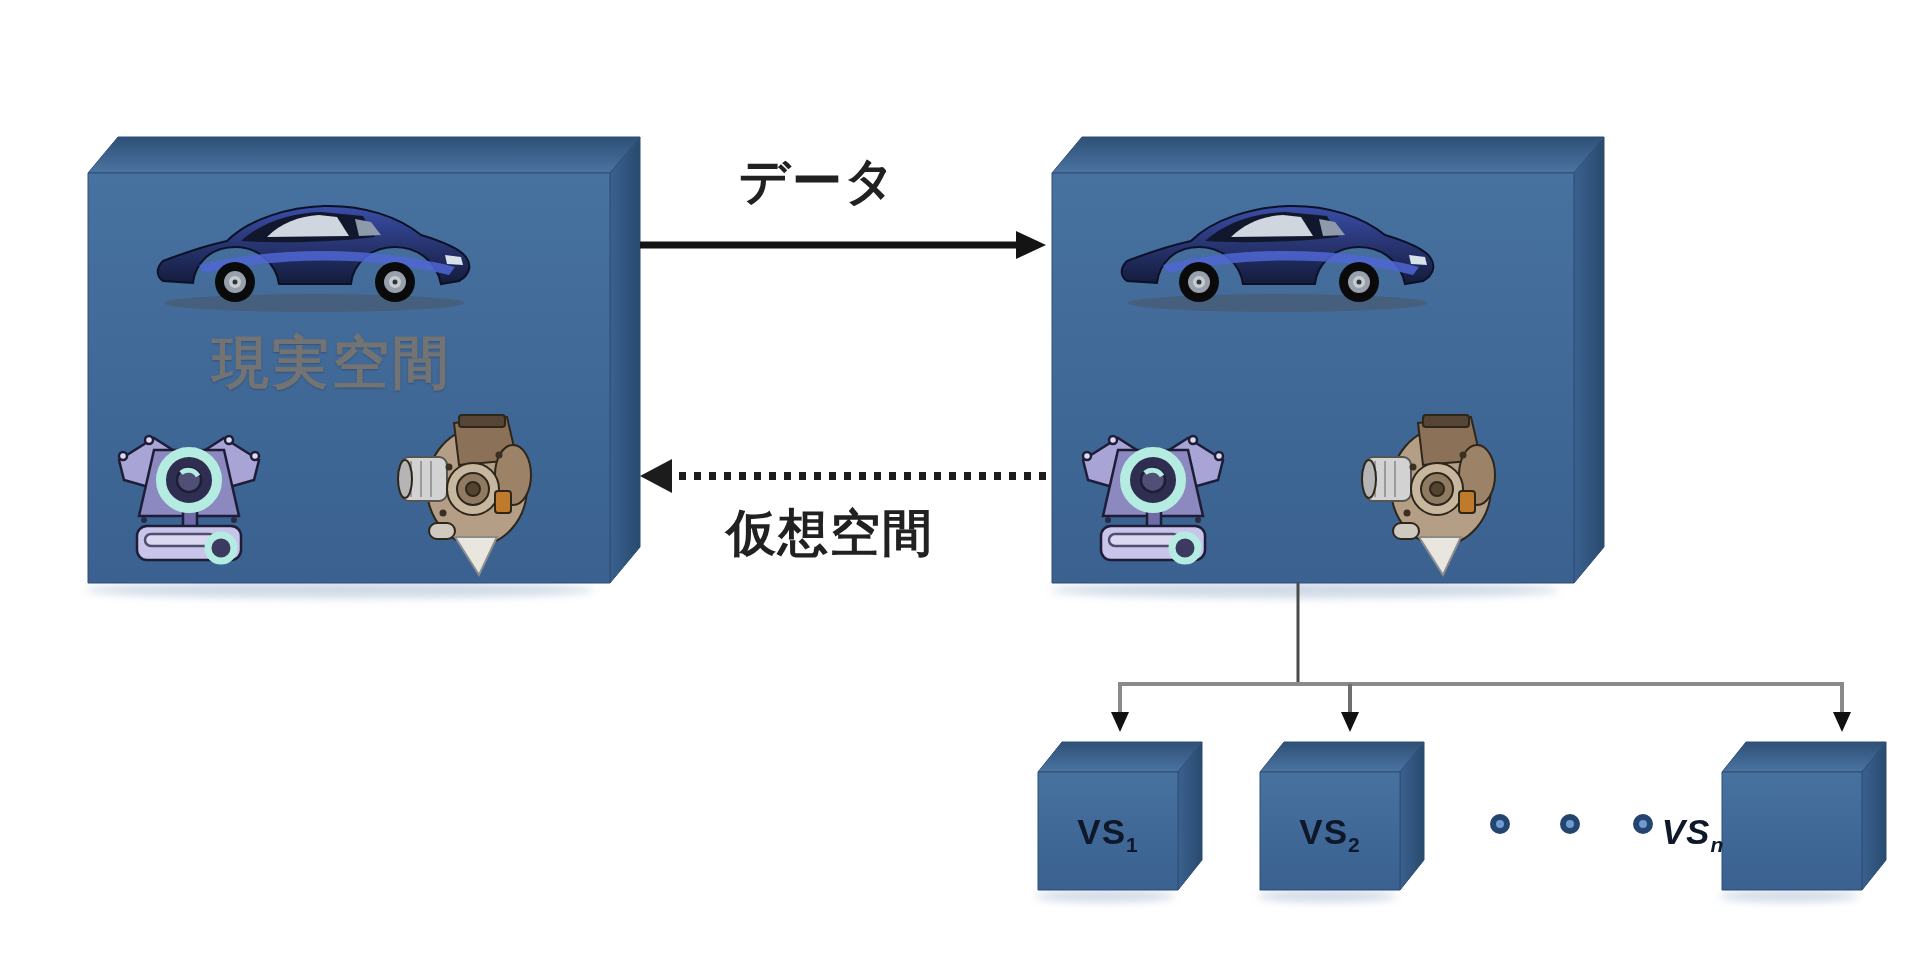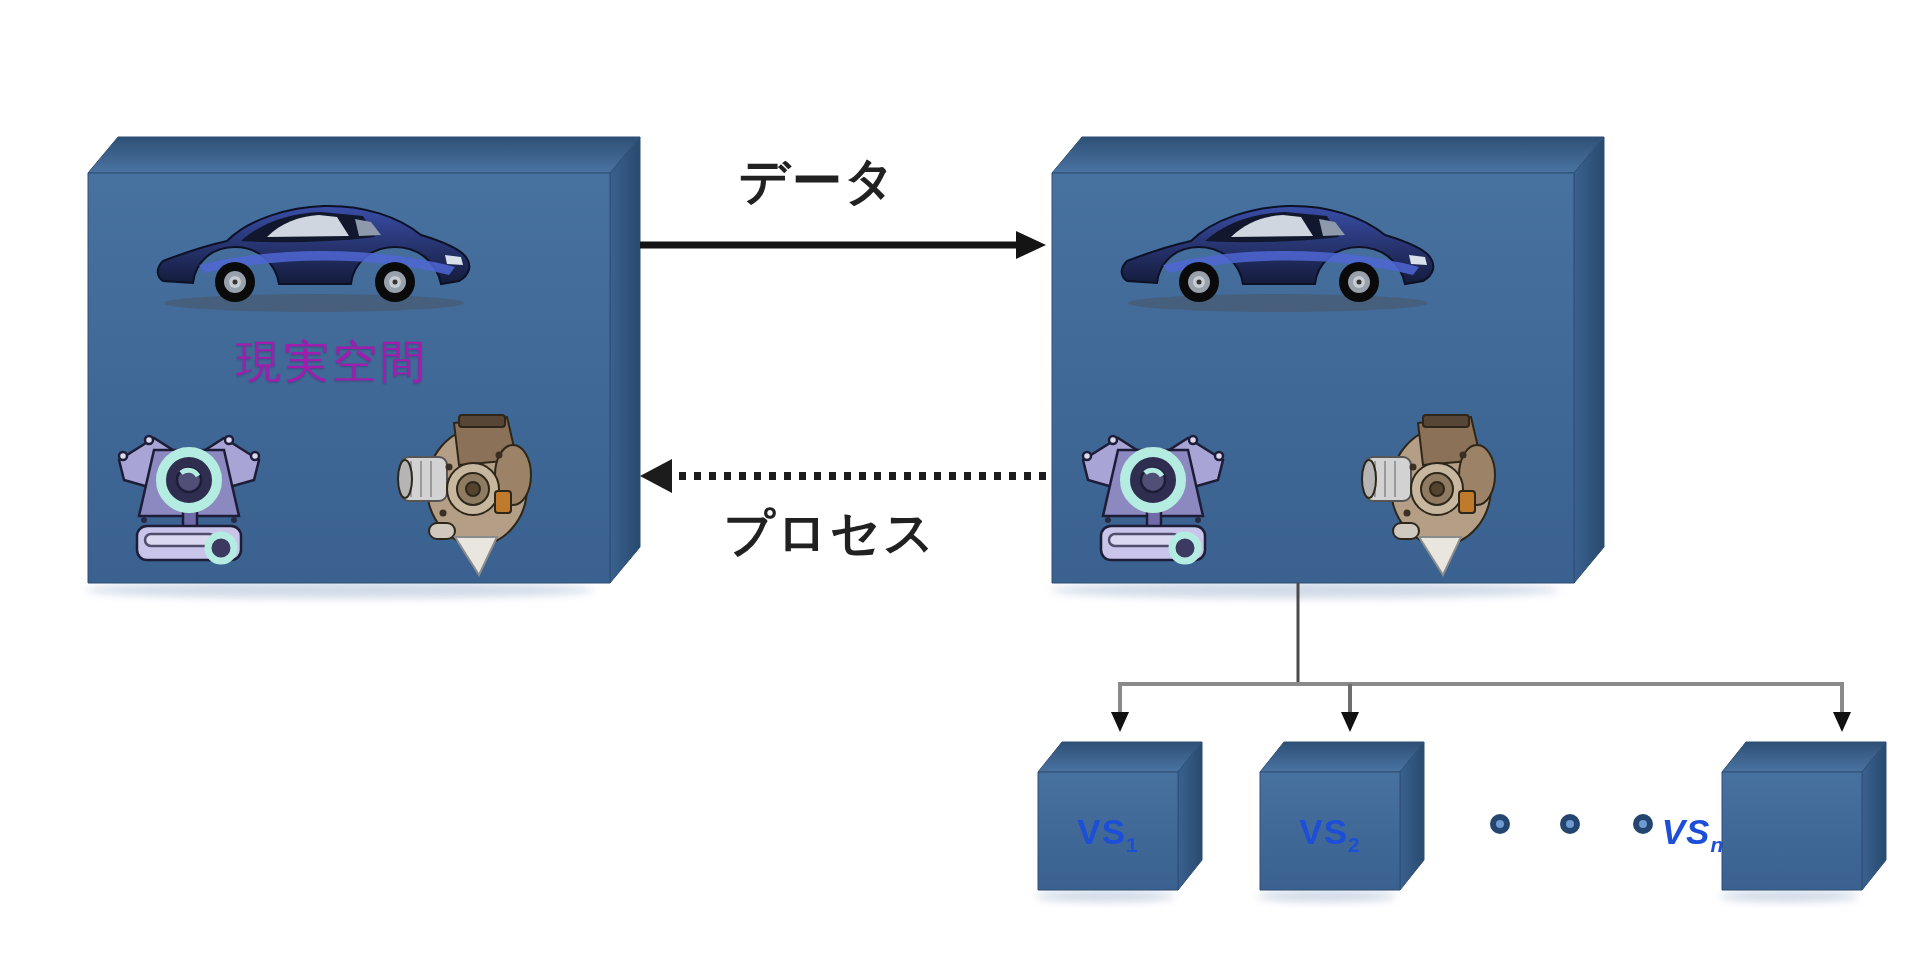--- a/index.html
+++ b/index.html
@@ -2,26 +2,26 @@
 <html><head>
 <meta charset="utf-8">
 <style>
   html,body{margin:0;padding:0;background:#ffffff;}
   body{width:1920px;height:958px;overflow:hidden;
        font-family:"Liberation Sans", sans-serif;}
   .stage{position:relative;width:1920px;height:958px;background:#ffffff;}
   .scene{position:absolute;left:0;top:0;width:1920px;height:958px;}
   .ovl{position:absolute;text-align:center;white-space:nowrap;}
   .box-title{width:400px;height:64px;line-height:64px;
-             font-size:45px;font-weight:normal;color:#a21caf;letter-spacing:3px;
+             font-size:57px;font-weight:bold;color:#737373;letter-spacing:3px;
              text-shadow:0 1px 2px rgba(20,40,70,.35);}
   .flow-label{width:420px;height:66px;line-height:66px;
               font-size:50px;font-weight:bold;color:#212121;letter-spacing:2px;}
   .vs-label{width:170px;height:52px;line-height:52px;
-            font-size:35px;font-weight:bold;color:#1d4ed8;letter-spacing:1px;}
+            font-size:35px;font-weight:bold;color:#0f172a;letter-spacing:1px;}
   .vs-label sub{font-size:21px;line-height:0;vertical-align:-8px;}
 </style>
 </head>
 <body>
 
 <div class="stage">
 
 <svg class="scene" viewBox="0 0 1920 958" xmlns="http://www.w3.org/2000/svg">
   <defs>
     <linearGradient id="gFront" x1="0" y1="0" x2="0" y2="1">
@@ -169,19 +169,19 @@
   <g>
     <circle cx="1500" cy="824" r="7" fill="#6f9bd2" stroke="#24456f" stroke-width="6"></circle>
     <circle cx="1570" cy="824" r="7" fill="#6f9bd2" stroke="#24456f" stroke-width="6"></circle>
     <circle cx="1643" cy="824" r="7" fill="#6f9bd2" stroke="#24456f" stroke-width="6"></circle>
   </g>
 </svg>
 
 <div class="ovl box-title" style="left:132px;top:330px;">現実空間</div>
 
 <div class="ovl flow-label" style="left:608px;top:148px;">データ</div>
-<div class="ovl flow-label" style="left:620px;top:500px;">プロセス</div>
+<div class="ovl flow-label" style="left:620px;top:500px;">仮想空間</div>
 
 <div class="ovl vs-label" style="left:1023px;top:806px;"><span>VS</span><sub>1</sub></div>
 <div class="ovl vs-label" style="left:1245px;top:806px;"><span>VS</span><sub>2</sub></div>
 <div class="ovl vs-label" style="left:1608px;top:806px;font-style:italic;"><span>VS</span><sub>n</sub></div>
 
 </div>
 
 </body></html>

